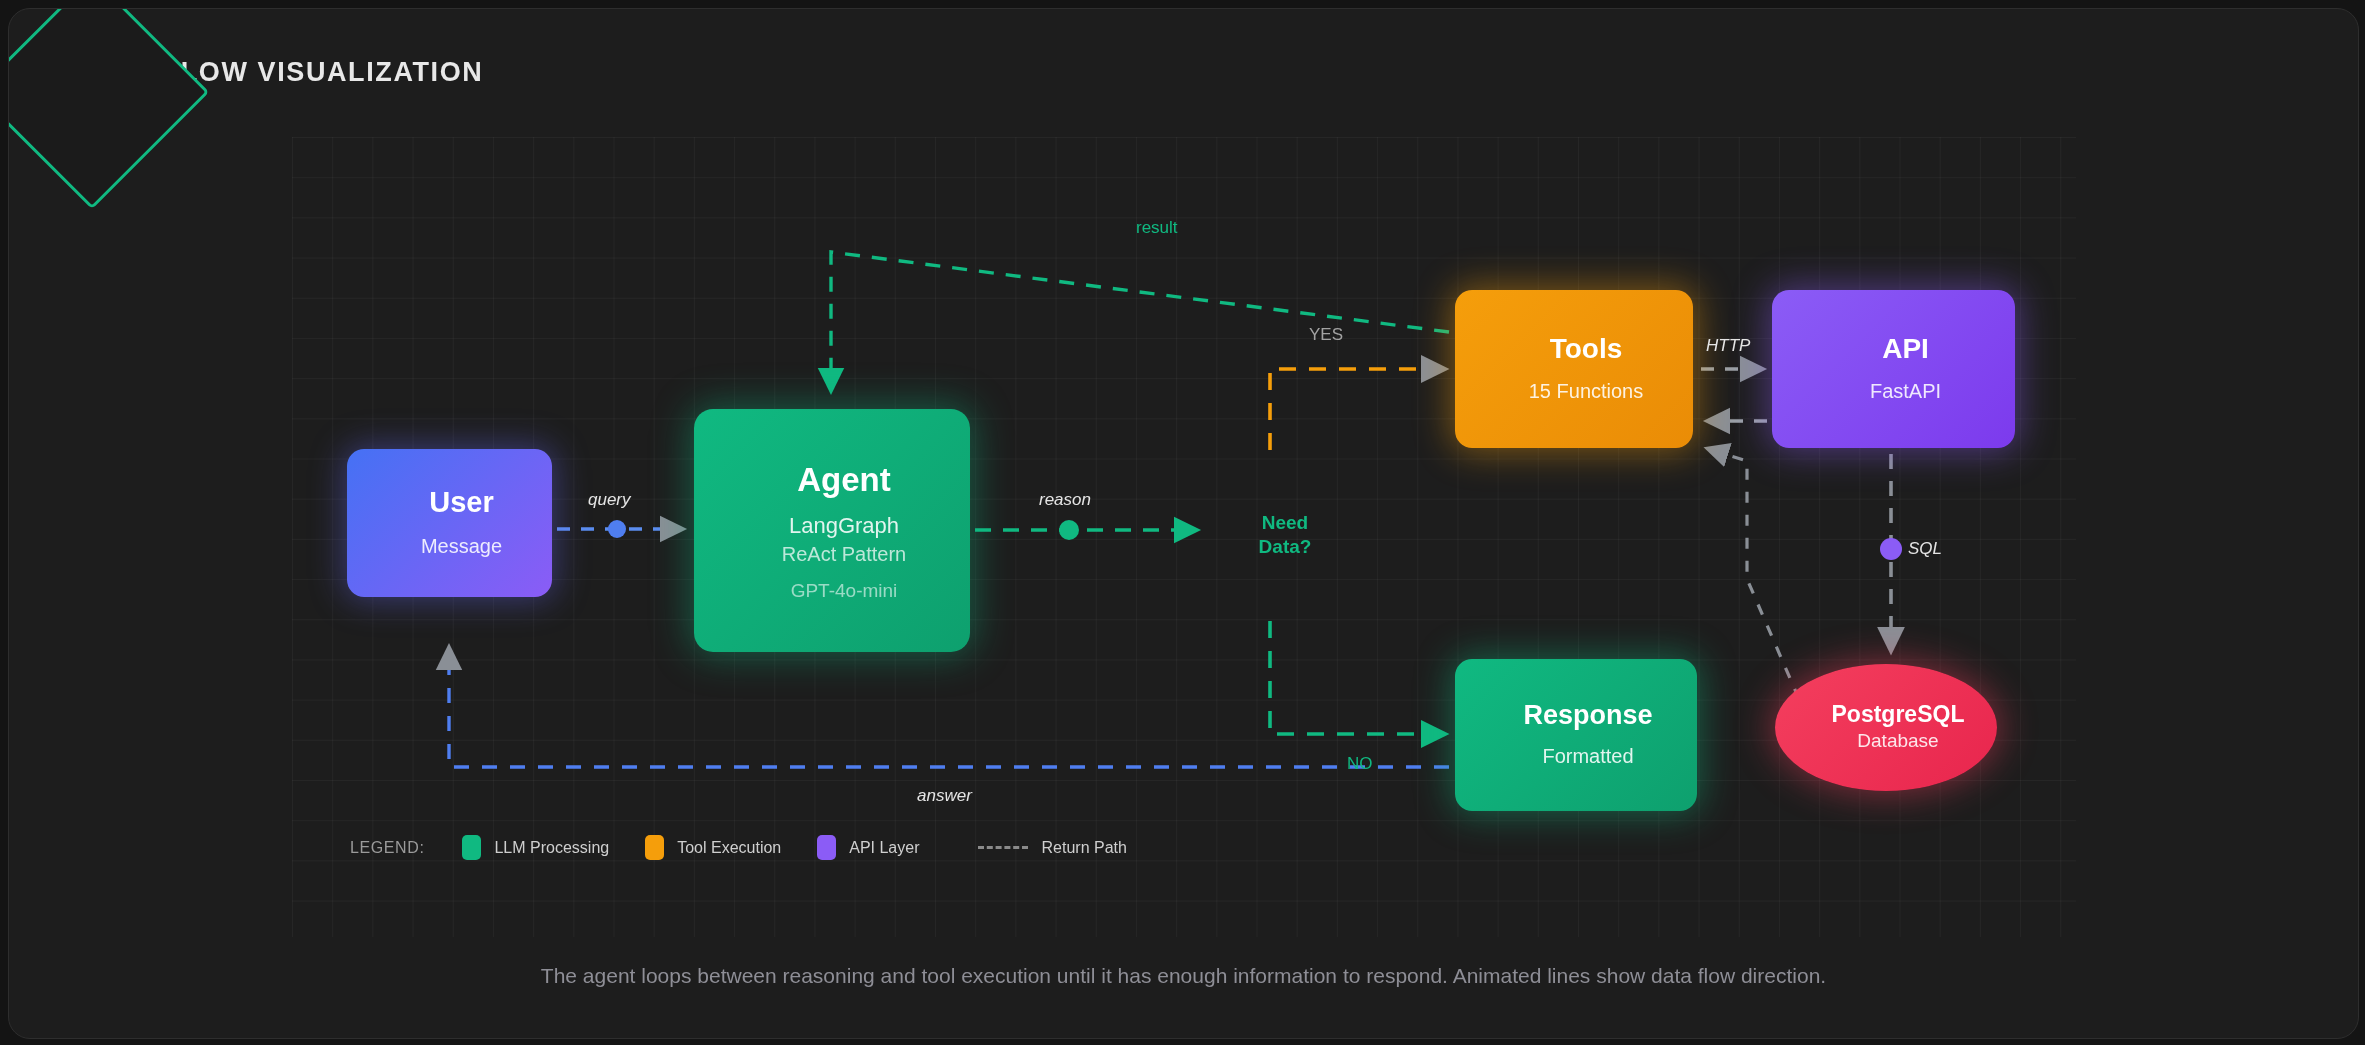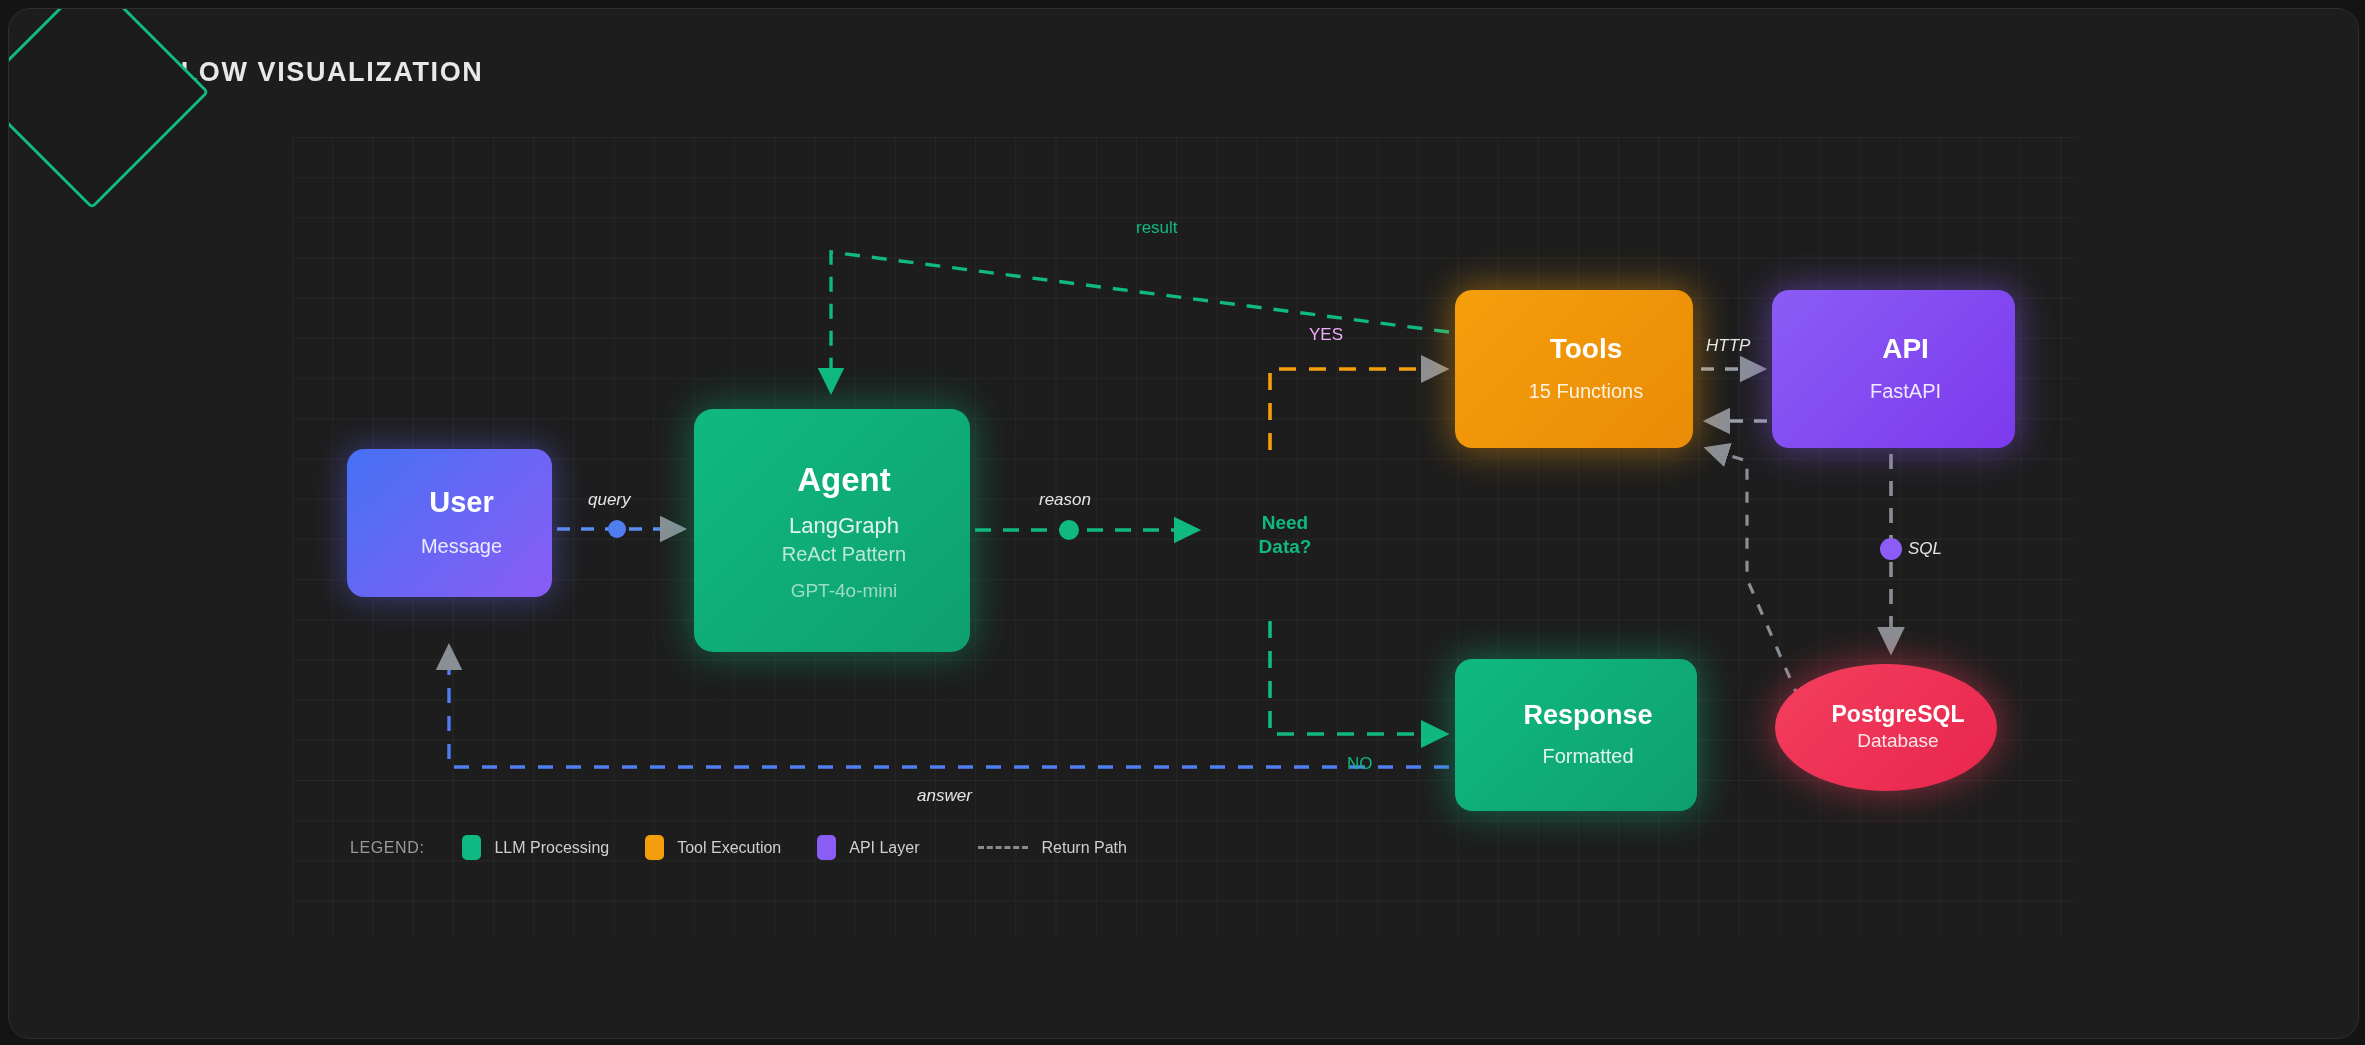--- a/index.html
+++ b/index.html
@@ -92,21 +92,21 @@
     left:1766px;top:655px;width:222px;height:127px;border-radius:50%;
     background:linear-gradient(135deg,#f43f5e 0%,#e8254d 100%);
     box-shadow:0 0 36px 4px rgba(244,63,94,.45);
   }
   #node-db .n-title{font-size:23px;}
   #node-db .n-sub{font-size:19px;}
 
   .elabel{position:absolute;font-size:17px;white-space:nowrap;}
   .elabel.gray{color:#e5e5e5;font-style:italic;}
   .elabel.green{color:#10b981;margin-left:32px;}
-  .elabel.orange{color:#f0abfc;}
+  .elabel.orange{color:#a3a3a3;}
 
   #legend{position:absolute;left:341px;top:826px;display:flex;align-items:center;gap:0;justify-content:center;}
   #legend .lg-title{color:#9a9a9a;font-size:16px;letter-spacing:.6px;margin-right:38px;}
   .lg-item{display:flex;align-items:center;margin-right:36px;}
   .lg-swatch{width:19px;height:25px;border-radius:5px;margin-right:13px;}
   .lg-text{color:#cfcfcf;font-size:16px;}
   .lg-dash{width:50px;height:0;border-top:3px dashed #8a8a8a;margin-right:14px;}
 
   #footer{
     position:absolute;left:0;top:955px;width:2349px;text-align:center;
@@ -240,14 +240,15 @@
       <div class="lg-swatch" style="background:#8b5cf6;"></div>
       <div class="lg-text">API Layer</div>
     </div>
 
     <div class="lg-item" style="margin-left:22px;">
       <div class="lg-dash"></div>
       <div class="lg-text">Return Path</div>
     </div>
   </div>
 
+  <div id="footer">The agent loops between reasoning and tool execution until it has enough information to respond. Animated lines show data flow direction.</div>
 
 </div>
 
 </body></html>

